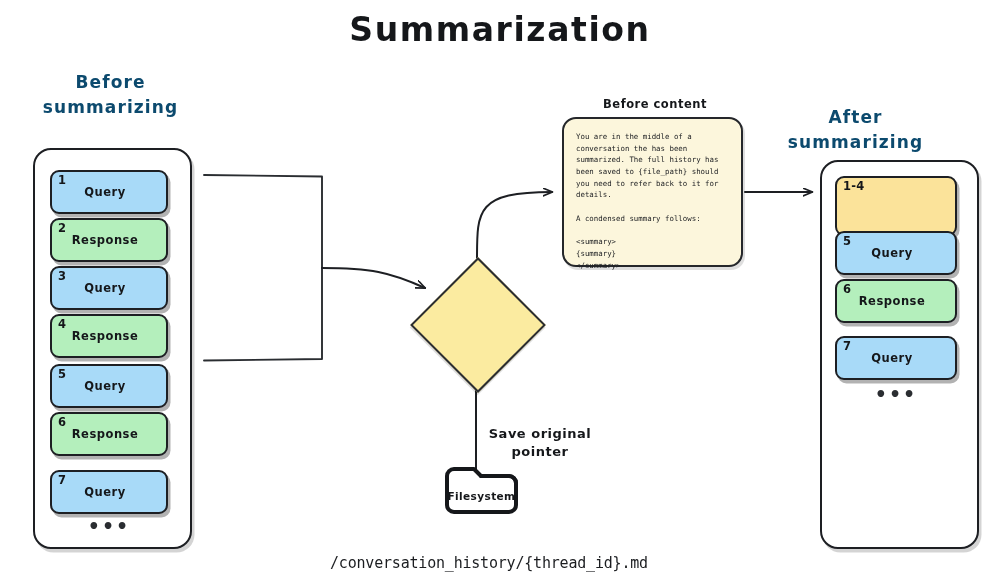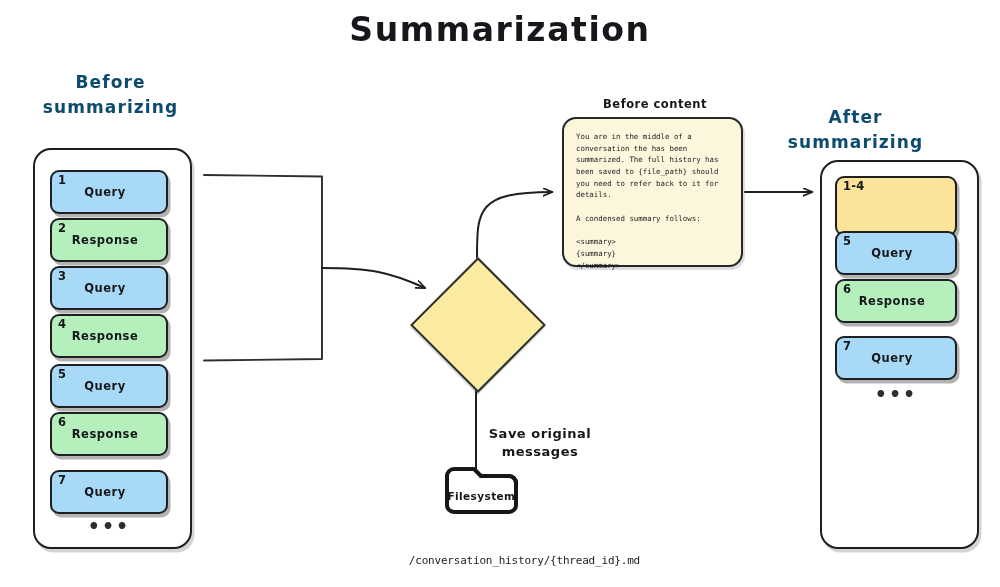--- a/index.html
+++ b/index.html
@@ -190,23 +190,23 @@
     font-size: 10.5px;
     font-weight: 600;
     letter-spacing: 0.4px;
     color: #15171a;
   }
   #folder-path {
     position: absolute;
     left: 330px;
     top: 554px;
     width: 310px;
-    text-align: right;
+    text-align: center;
     font-family: "DejaVu Sans Mono", monospace;
-    font-size: 11px;
+    font-size: 15px;
     letter-spacing: -0.2px;
     color: #1b1d20;
   }
 
   
   #save-label {
     position: absolute;
     left: 480px;
     top: 425px;
     width: 120px;
@@ -317,21 +317,21 @@
 
 A condensed summary follows:
 
 &lt;summary&gt;
 {summary}
 &lt;/summary&gt;</div>
   </div>
 
   <div id="save-label" class="hand">
     <div>Save original</div>
-    <div>messages</div>
+    <div>pointer</div>
   </div>
 
   <div id="folder">
     <svg width="77" height="50" viewBox="0 0 77 50" xmlns="http://www.w3.org/2000/svg">
       <path d="M4,12 a7,7 0 0 1 7,-7 h20 l7,7 h28 a7,7 0 0 1 7,7 v22 a7,7 0 0 1 -7,7 h-55 a7,7 0 0 1 -7,-7 z" fill="#ffffff" stroke="#15171a" stroke-width="4" stroke-linejoin="round" stroke-linecap="round"></path>
       <path d="M38,12 h28 a7,7 0 0 1 7,7" fill="none" stroke="#15171a" stroke-width="4" stroke-linejoin="round" stroke-linecap="round"></path>
     </svg>
     <div id="folder-label" class="hand">Filesystem</div>
   </div>
 

